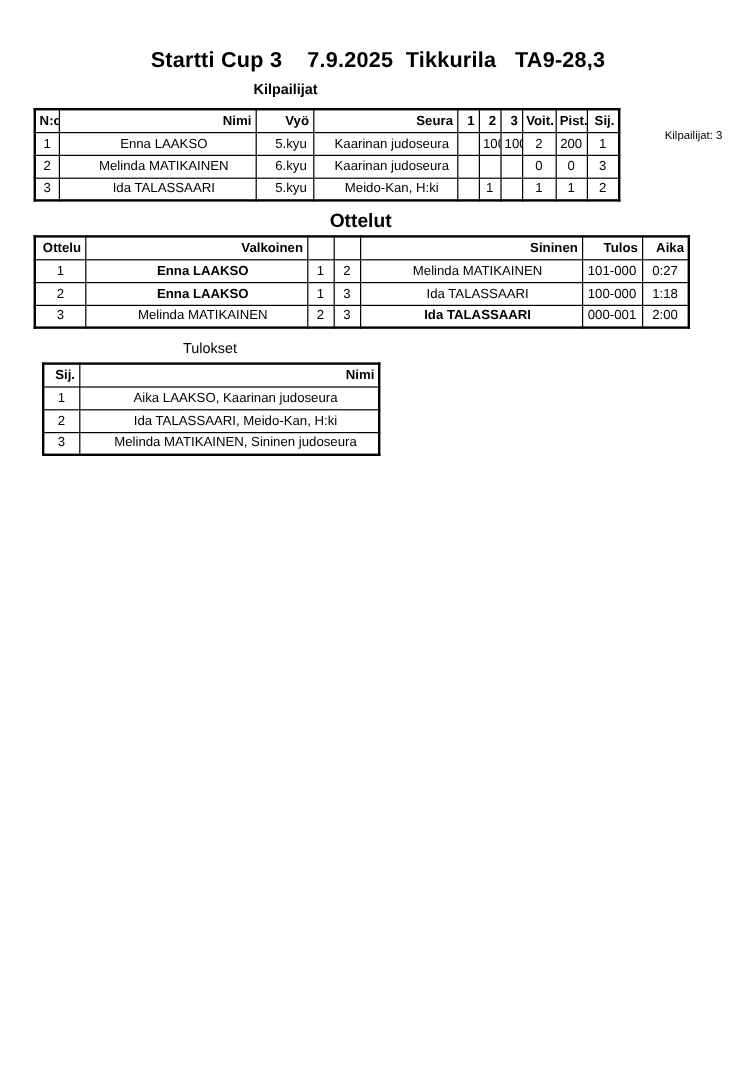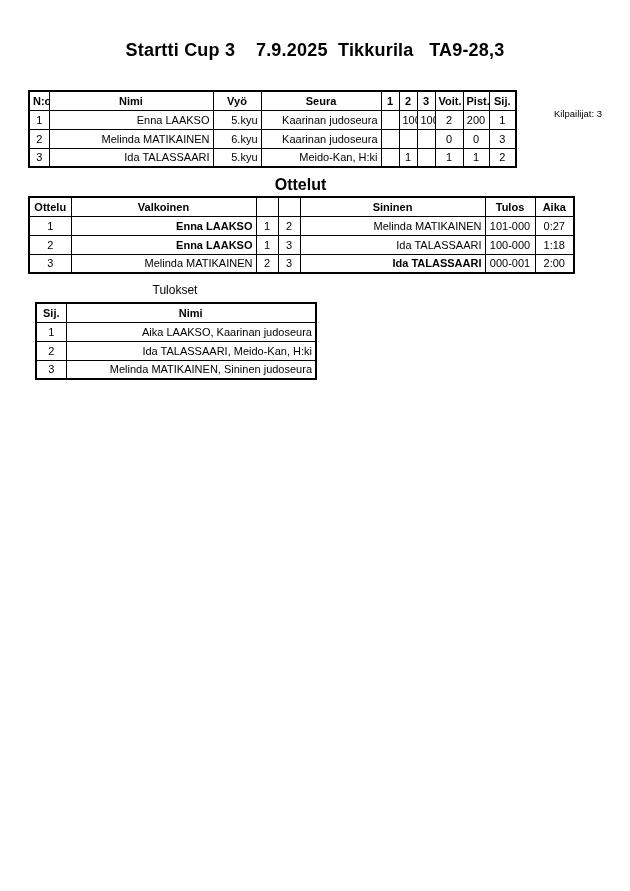--- a/index.html
+++ b/index.html
@@ -32,23 +32,23 @@
     font-size: 11px; background: #fff;
     border: 2px solid #000;
   }
   th, td {
     border: 1px solid #000;
     height: 19px;
     padding: 0 3px;
     overflow: hidden; white-space: nowrap;
     font-size: 11px;
   }
-  th { font-weight: bold; text-align: center; }
+  th { font-weight: bold; text-align: right; }
   .c { text-align: center; }
-  .l { text-align: right; padding-left: 14px; margin-top: 28px; }
+  .l { text-align: center; padding-left: 14px; margin-top: 28px; }
   .winner { font-weight: bold; }
 
   .t1 { position: absolute; top: 90px;  left: 28px; width: 487px; }
   .t2 { position: absolute; top: 196px; left: 28px; width: 545px; }
   .t3 { position: absolute; top: 302px; left: 35px; width: 280px; }
 
   .sec-ottelut {
     position: absolute; top: 176px; left: 28px; width: 545px;
     text-align: center; font-size: 16px; font-weight: bold;
   }
@@ -57,20 +57,21 @@
     text-align: center; font-size: 12px; font-weight: normal;
   }
 </style>
 </head>
 <body>
 
 <div class="page">
 
   <div class="title">Startti Cup 3    7.9.2025  Tikkurila   TA9-28,3</div>
 
+  <div class="kilp-label">Kilpailijat</div>
   <div class="kilp-count">Kilpailijat: 3</div>
 
   <table class="t1">
     <colgroup>
       <col style="width:20px">
         <col style="width:164px">
         <col style="width:48px">
         <col style="width:120px">
       <col style="width:18px">
         <col style="width:18px">

